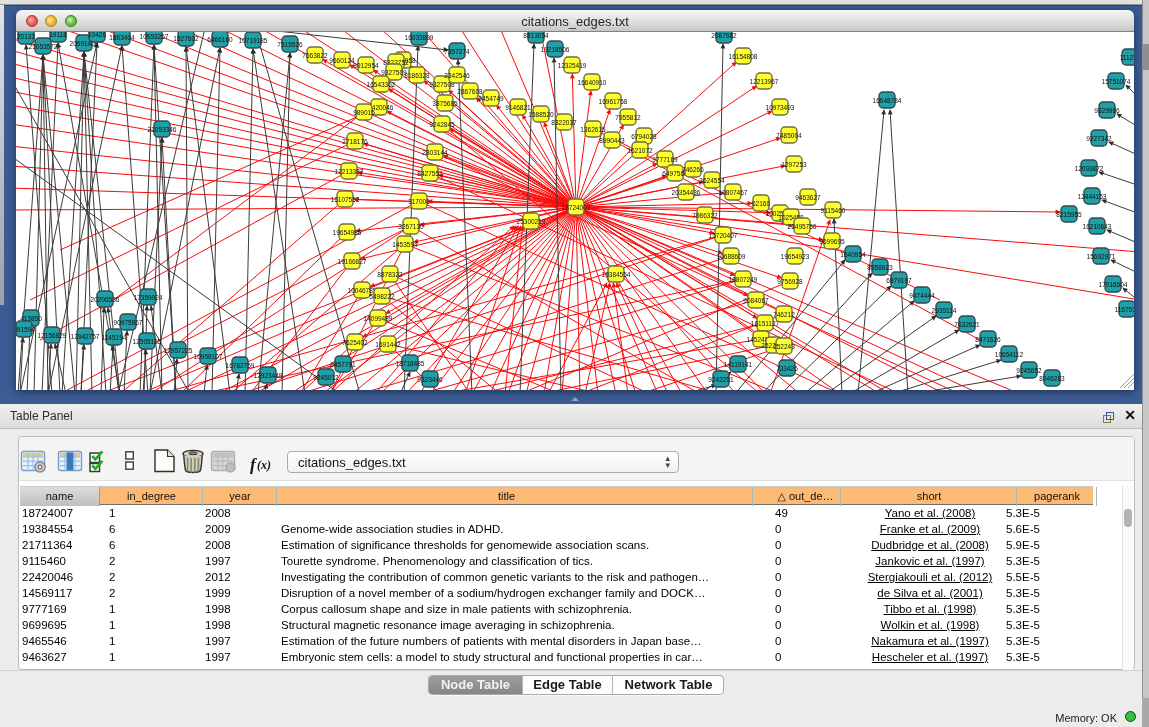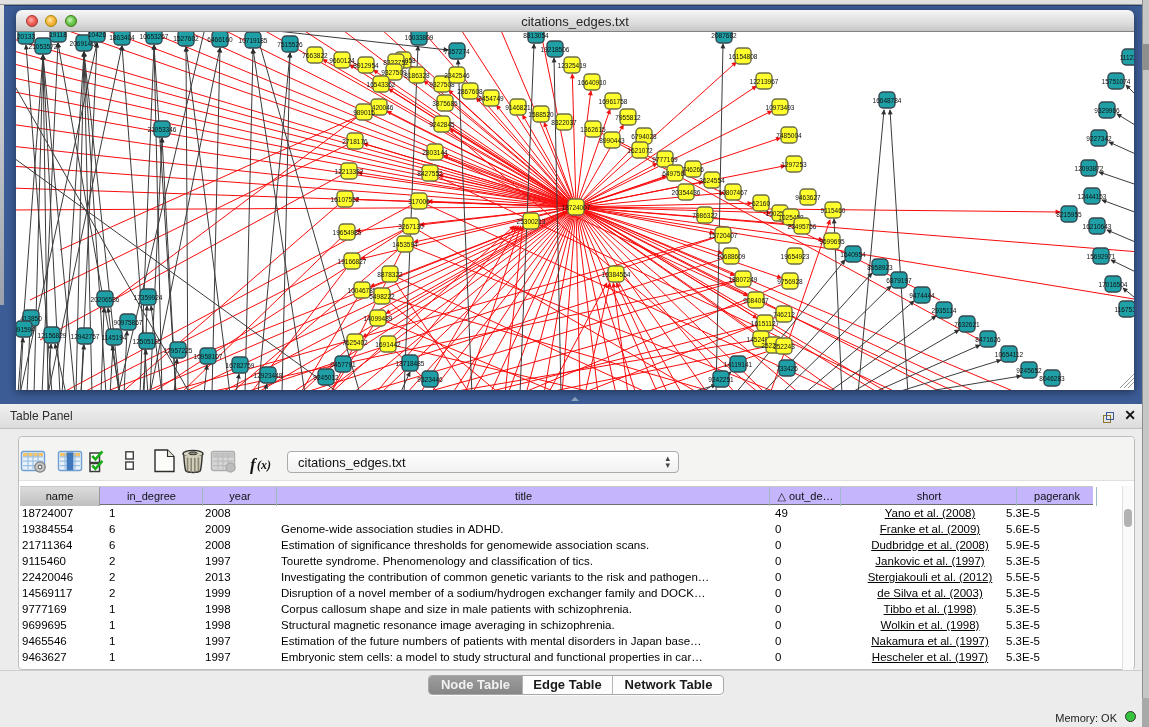--- a/index.html
+++ b/index.html
@@ -20,21 +20,21 @@
 #content { position:absolute; left:0; top:22px; width:100%; height:358px; background:#fff; overflow:hidden; }
 #tablepanel { position:absolute; left:0; top:404px; width:1149px; height:323px; background:#ececec; }
 #tph { position:absolute; left:0; top:0; width:100%; height:25px; background:linear-gradient(#f0f0f0,#dcdcdc); border-bottom:1px solid #c0c0c0; }
 #tph .t { position:absolute; left:10px; top:5px; font-size:12px; color:#2e2e2e; }
 #tpx { position:absolute; right:13px; top:3px; font-size:14px; font-weight:bold; color:#111; }
 #tpfloat { position:absolute; right:35px; top:8px; width:11px; height:11px; }
 #box { position:absolute; left:18px; top:32px; width:1117px; height:234px; background:#fff; border:1px solid #bdbdbd; border-radius:4px; }
 #toolbar { position:absolute; left:0; top:0; width:100%; height:44px; background:#f4f4f2; border-bottom:1px solid #e0e0e0; border-radius:4px 4px 0 0; }
 #dd { position:absolute; left:268px; top:14px; width:392px; height:22px; background:linear-gradient(#fff,#f1f1f1); border:1px solid #ababab; border-radius:4px; font-size:13px; color:#111; padding:3px 0 0 10px; }
 #dd .ar { position:absolute; right:8px; font-size:9px; color:#444; line-height:9px;}
-#thead { position:absolute; left:1px; top:49px; width:1073px; height:19px; background:#c4b5fd; border-top:1px solid #c8c8c8; border-bottom:1px solid #6f6f6f; font-size:11px; color:#111; }
+#thead { position:absolute; left:1px; top:49px; width:1073px; height:19px; background:#fdba74; border-top:1px solid #c8c8c8; border-bottom:1px solid #6f6f6f; font-size:11px; color:#111; }
 #thead .th { position:absolute; top:0; height:19px; line-height:18px; text-align:center; border-right:1px solid #9fb9c6; }
 #thead .sel { background:linear-gradient(#dcdcdc,#bfbfbf); border-right:1px solid #999; }
 #tbody { position:absolute; left:1px; top:69px; width:1106px; height:160px; background:#fff; font-size:11.5px; color:#000; }
 .tr { position:absolute; left:0; width:100%; height:16px; }
 .tr span { position:absolute; top:1px; white-space:nowrap; }
 .tr .ctr { text-align:center;text-decoration:underline; }
 #vsb { position:absolute; right:1px; top:49px; width:11px; height:184px; background:#fafafa; border-left:1px solid #e0e0e0; }
 #vthumb { position:absolute; left:1px; top:23px; width:8px; height:18px; background:#b2b2b2; border-radius:4px; }
 #btnbar { position:absolute; left:428px; top:271px; width:296px; height:20px; border:1px solid #a8a8a8; border-radius:4px; background:#fdfdfd; font-size:13px; box-shadow:0 1px 0 rgba(255,255,255,0.7); }
 #btnbar div { position:absolute; top:0; height:18px; line-height:18px; text-align:center;font-weight:bold; }
@@ -659,21 +659,21 @@
 
  <text x="231" y="33" font-family="Liberation Serif, serif" font-style="italic" font-weight="bold" font-size="17" fill="#141414">f</text>
  <text x="238" y="32" font-family="Liberation Serif, serif" font-style="italic" font-weight="bold" font-size="12" fill="#141414">(x)</text>
 </svg>
         <div id="dd">citations_edges.txt<span class="ar" style="top:2px">▴</span><span class="ar" style="top:9px">▾</span></div>
       </div>
       <div id="thead">
         <div class="th sel" style="left:0px;width:80px">name</div>
         <div class="th" style="left:81px;width:102px">in_degree</div>
         <div class="th" style="left:184px;width:73px">year</div>
-        <div class="th" style="left:258px;width:492px">title</div>
+        <div class="th" style="left:241px;width:492px">title</div>
         <div class="th" style="left:751px;width:70px">△ out_de…</div>
         <div class="th" style="left:822px;width:175px">short</div>
         <div class="th" style="left:998px;width:79px">pagerank</div>
       </div>
       <div id="tbody">
 <div class="tr" style="top:0px">
             <span style="left:2px">18724007</span>
             <span style="left:89px">1</span>
             <span style="left:185px">2008</span>
             <span style="left:755px">49</span>
@@ -703,33 +703,33 @@
             <span style="left:89px">2</span>
             <span style="left:185px">1997</span>
             <span style="left:261px">Tourette syndrome. Phenomenology and classification of tics.</span>
             <span style="left:755px">0</span>
             <span class="ctr" style="left:822px;width:176px">Jankovic et al. (1997)</span>
             <span style="left:986px">5.3E-5</span>
           </div>
 <div class="tr" style="top:64px">
             <span style="left:2px">22420046</span>
             <span style="left:89px">2</span>
-            <span style="left:185px">2013</span>
+            <span style="left:185px">2012</span>
             <span style="left:261px">Investigating the contribution of common genetic variants to the risk and pathogen…</span>
             <span style="left:755px">0</span>
             <span class="ctr" style="left:822px;width:176px">Stergiakouli et al. (2012)</span>
             <span style="left:986px">5.5E-5</span>
           </div>
 <div class="tr" style="top:80px">
             <span style="left:2px">14569117</span>
             <span style="left:89px">2</span>
             <span style="left:185px">1999</span>
             <span style="left:261px">Disruption of a novel member of a sodium/hydrogen exchanger family and DOCK…</span>
             <span style="left:755px">0</span>
-            <span class="ctr" style="left:822px;width:176px">de Silva et al. (2003)</span>
+            <span class="ctr" style="left:822px;width:176px">de Silva et al. (2001)</span>
             <span style="left:986px">5.3E-5</span>
           </div>
 <div class="tr" style="top:96px">
             <span style="left:2px">9777169</span>
             <span style="left:89px">1</span>
             <span style="left:185px">1998</span>
             <span style="left:261px">Corpus callosum shape and size in male patients with schizophrenia.</span>
             <span style="left:755px">0</span>
             <span class="ctr" style="left:822px;width:176px">Tibbo et al. (1998)</span>
             <span style="left:986px">5.3E-5</span>

